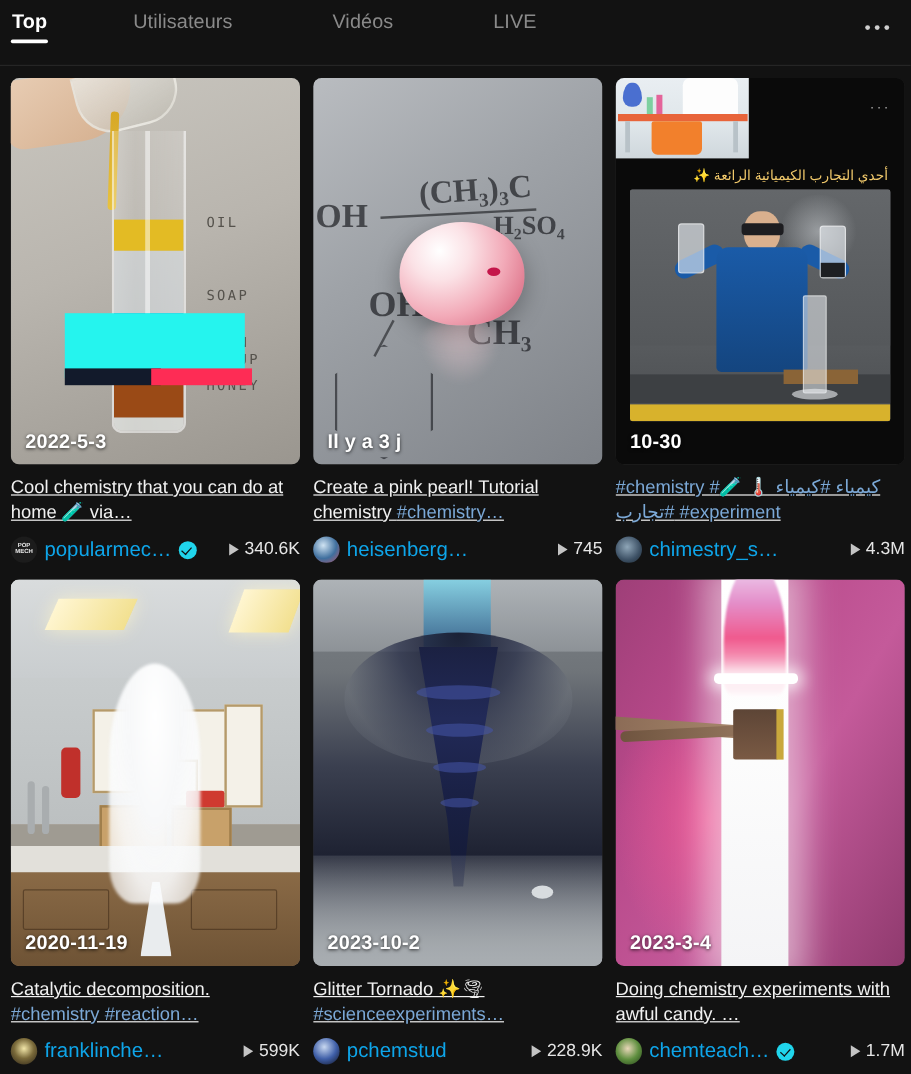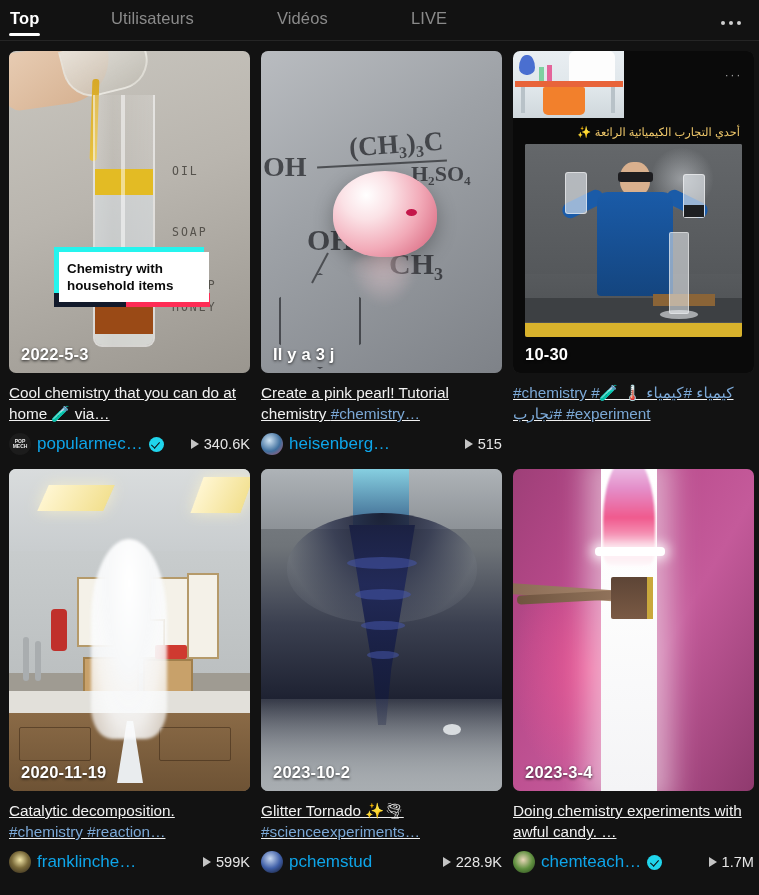--- a/index.html
+++ b/index.html
@@ -13,21 +13,21 @@
 
   body {
     font-family: "Liberation Sans", sans-serif;
     color: #ffffff;
     -webkit-font-smoothing: antialiased;
   }
 
   
   .tabbar {
     position: relative;
-    height: 41px;
+    height: 55px;
     background: #121212;
     display: flex;
     align-items: flex-start;
     padding-top: 9px;
     border-bottom: 1px solid #252525;
   }
   .tab {
     position: relative;
     font-size: 16.5px;
     color: #8a8a8a;
@@ -628,23 +628,20 @@
         </div>
         <div class="lbl lb-oil">OIL</div>
         <div class="lbl lb-soap">SOAP</div>
         <div class="lbl lb-corn">CORN SYRUP</div>
         <div class="lbl lb-honey">HONEY</div>
       </div>
       <div class="overlay-box">
         <div class="cyan"></div>
         <div class="navy"></div>
         <div class="red"></div>
-        <div class="white">
-          <div class="otext">Chemistry with household items</div>
-        </div>
       </div>
       <div class="date">2022-5-3</div>
     </div>
     <div class="caption">
       <span>Cool chemistry that you can do at home 🧪 via…</span>
     </div>
     <div class="byline">
       <div class="avatar" style="background:#1c1c1c;display:flex;align-items:center;justify-content:center;">
         <span style="font-size:5px;font-weight:700;color:#e8e8e8;line-height:5px;text-align:center;">POP<br>MECH</span>
       </div>
@@ -677,21 +674,21 @@
       <div class="date">Il y a 3 j</div>
     </div>
     <div class="caption">
       <span>Create a pink pearl! Tutorial chemistry </span><span class="tag">#chemistry…</span>
     </div>
     <div class="byline">
       <div class="avatar" style="background:radial-gradient(circle at 38% 34%,#cfe3f2,#3f6f9e 55%,#b8566a 100%);"></div>
       <div class="author">heisenberg…</div>
       <div class="plays">
         <span class="play-tri"></span>
-        <span>515</span>
+        <span>745</span>
       </div>
     </div>
   </div>
 
   <div class="card">
     <div class="thumb">
       <div class="thumb-art art3">
         <div class="cartoon">
           <div class="c-flask"></div>
           <div class="c-tube1"></div>
@@ -721,20 +718,28 @@
           <div class="cyl-base"></div>
           <div class="yellowbar"></div>
         </div>
         <div class="ar-cap">أحدي التجارب الكيميائية الرائعة ✨</div>
       </div>
       <div class="date">10-30</div>
     </div>
     <div class="caption">
       <span class="tag">#chemistry #كيمياء #كيمياء 🌡️ 🧪 #تجارب #experiment</span>
     </div>
+    <div class="byline">
+      <div class="avatar" style="background:radial-gradient(circle at 44% 40%,#8fa6b8,#3c5064 60%,#1d2730 100%);"></div>
+      <div class="author">chimestry_s…</div>
+      <div class="plays">
+        <span class="play-tri"></span>
+        <span>4.3M</span>
+      </div>
+    </div>
   </div>
 
   <div class="card">
     <div class="thumb">
       <div class="thumb-art art4">
         <div class="ceiling"></div>
         <div class="light1"></div>
         <div class="light2"></div>
         <div class="wall"></div>
         <div class="poster p1"></div>

